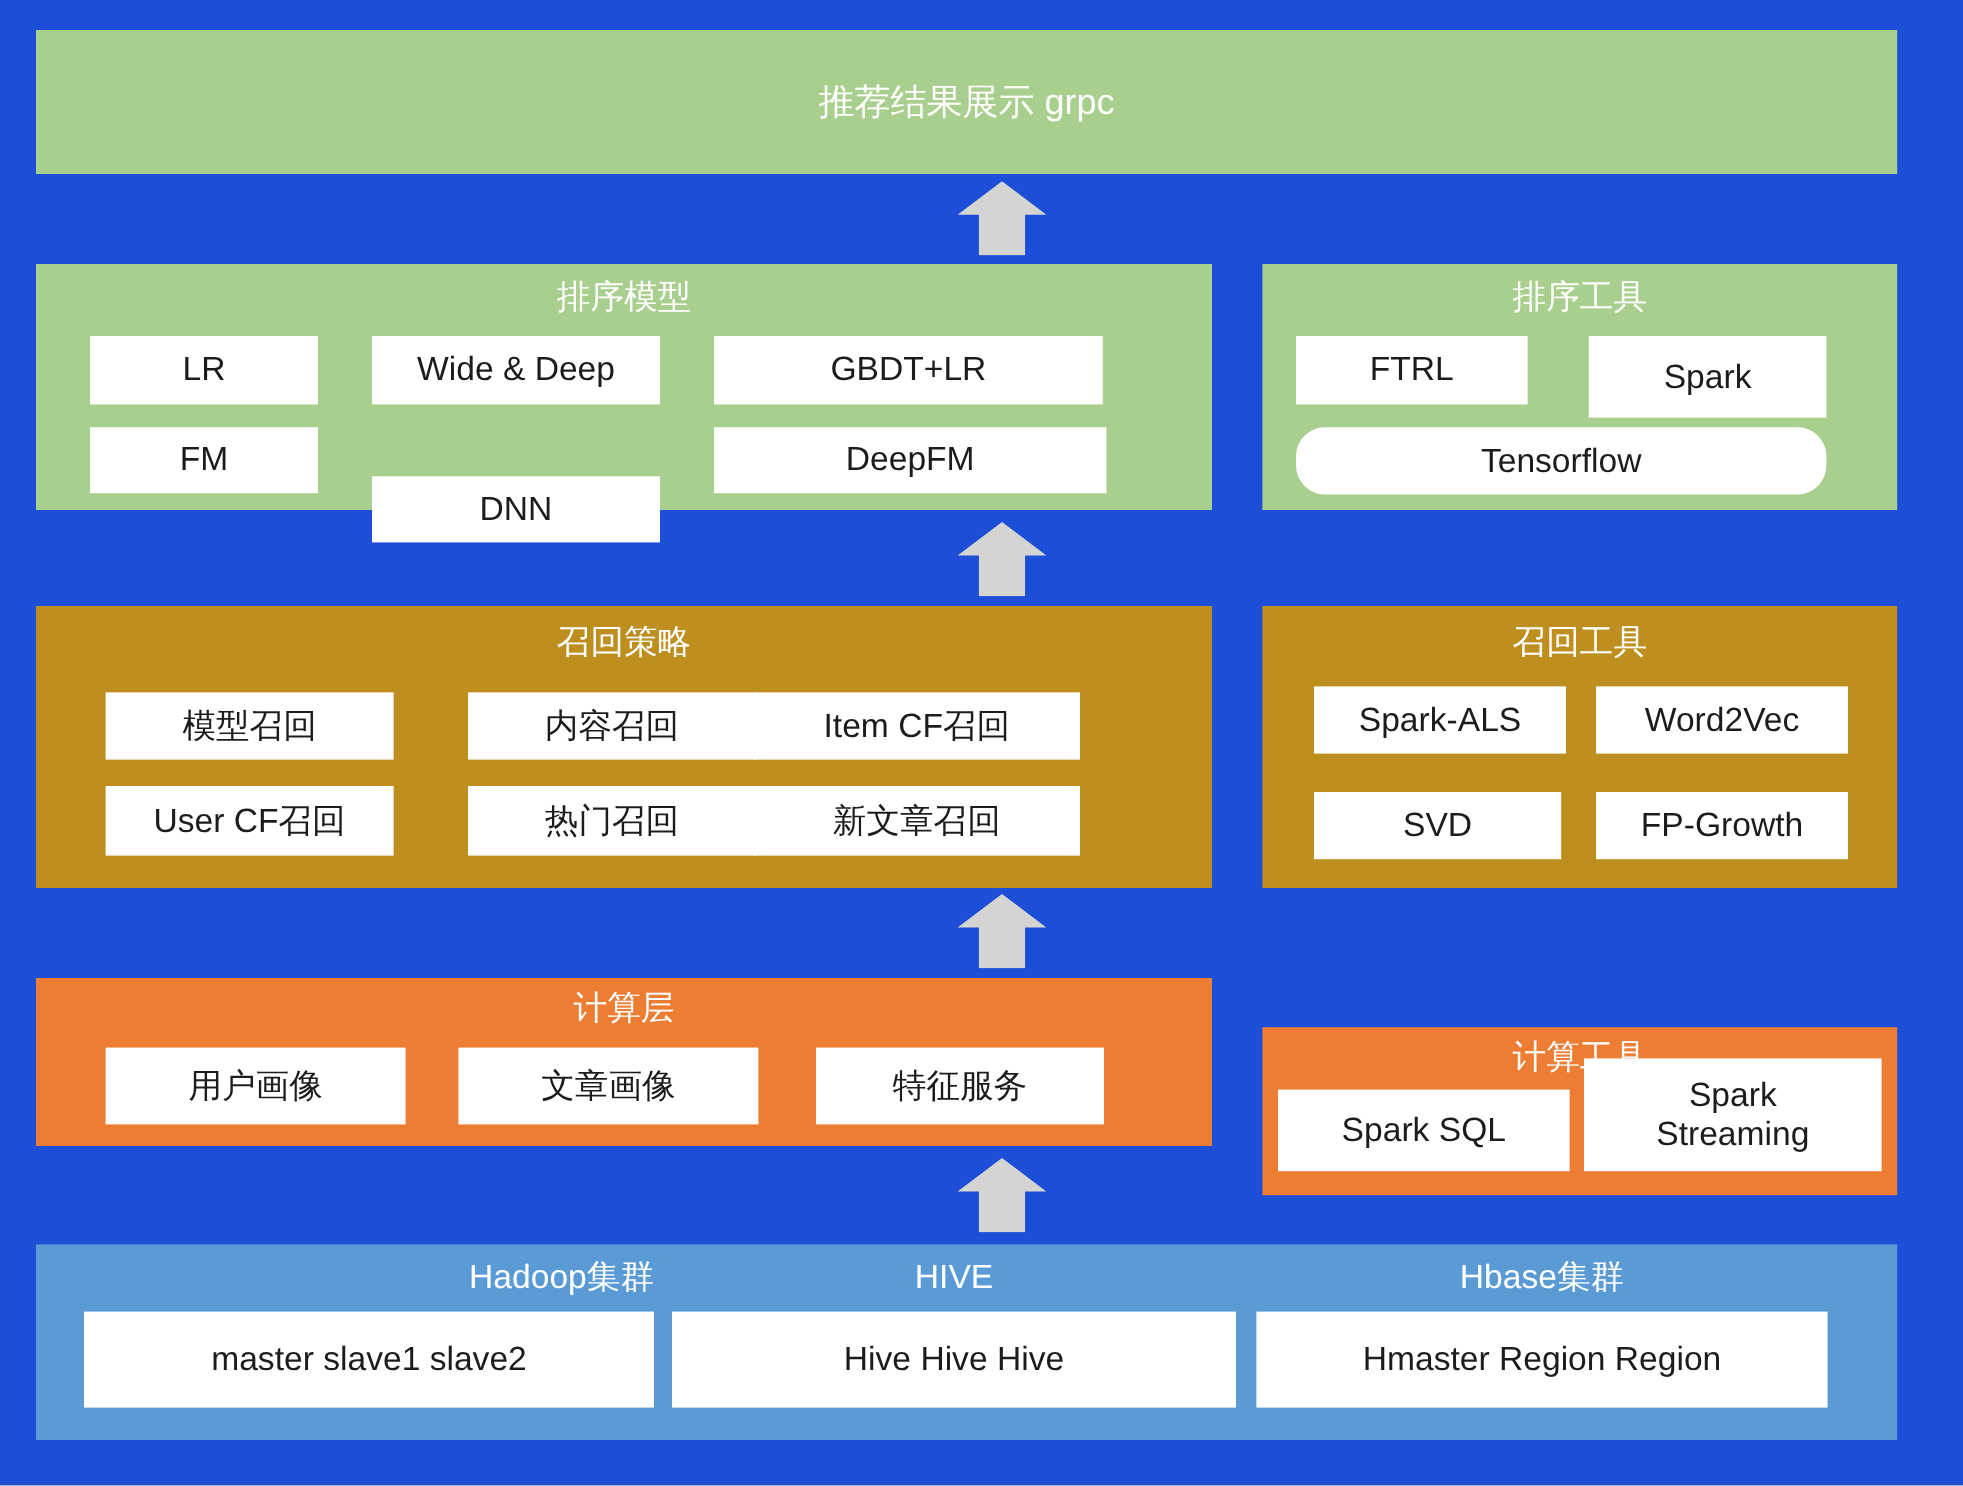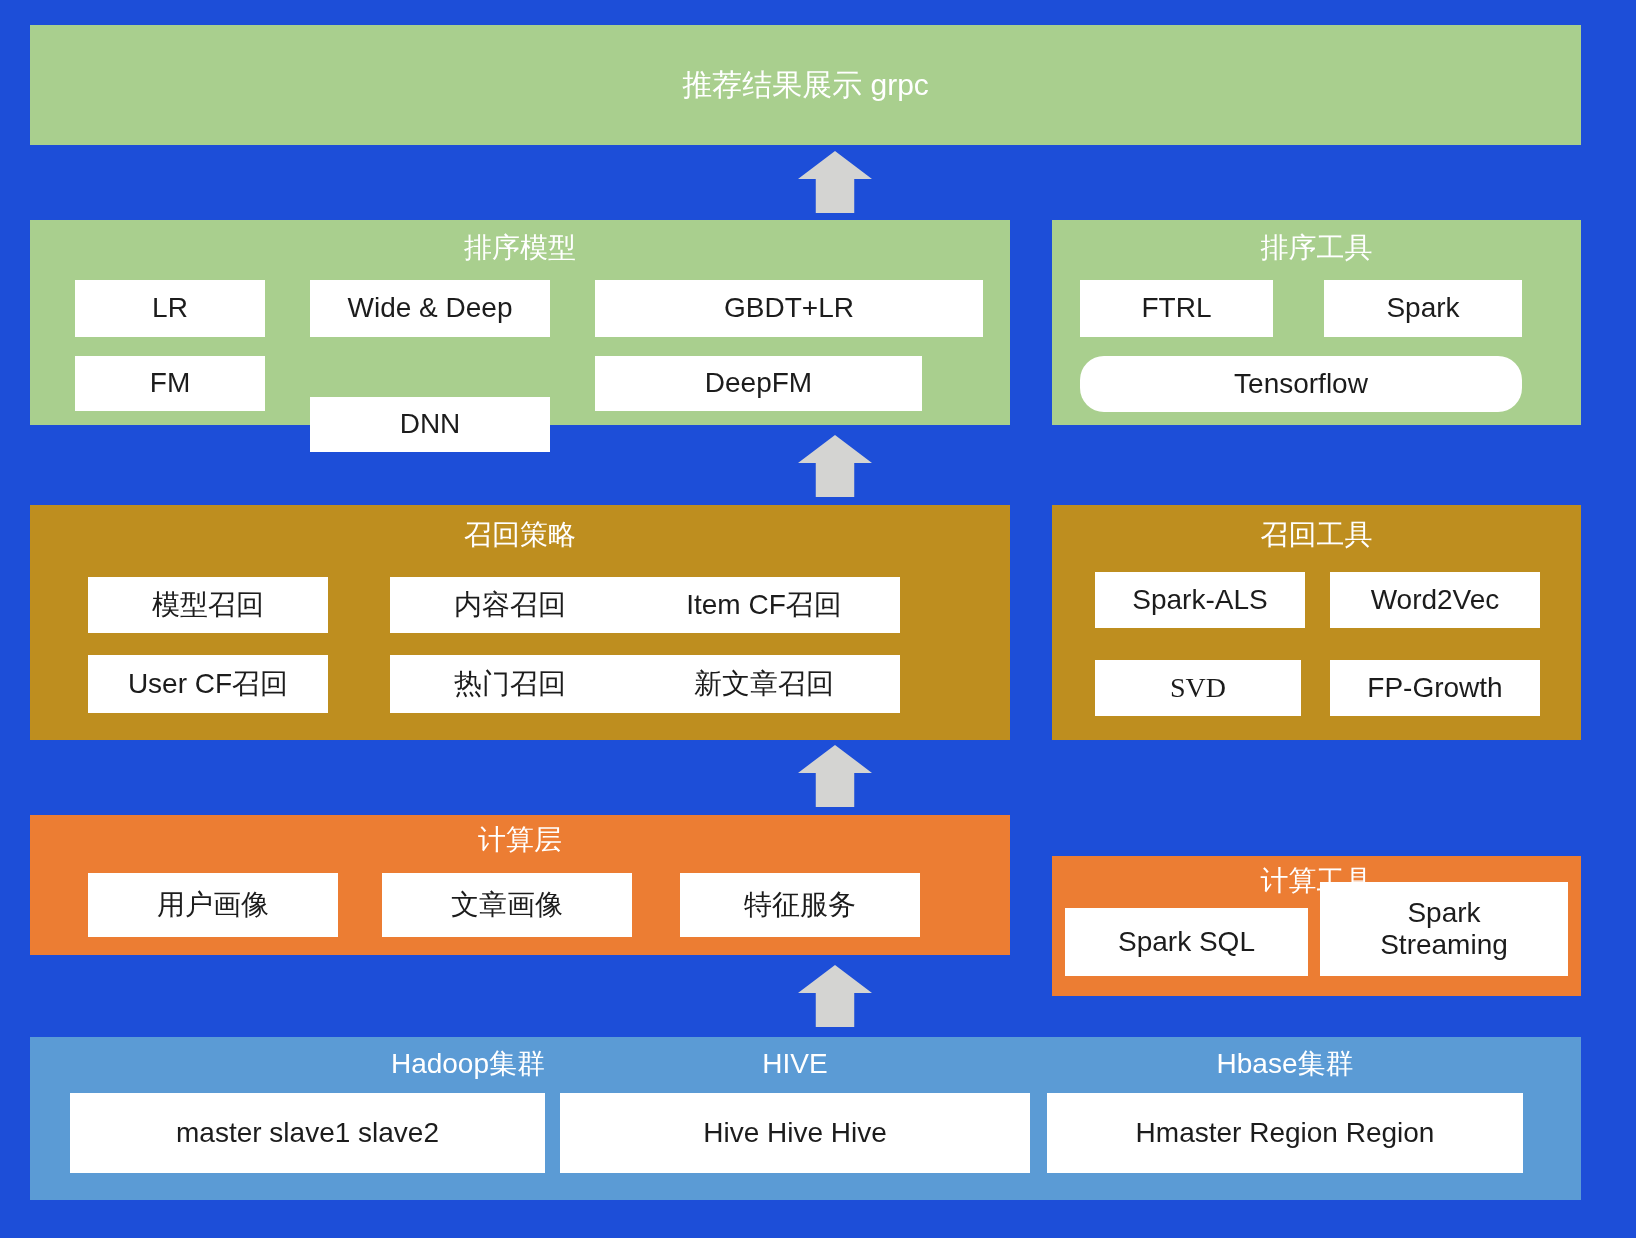--- a/index.html
+++ b/index.html
@@ -48,50 +48,50 @@
   <div class="block green top-bar" style="left:30px;top:25px;width:1551px;height:120px;">
     <span>推荐结果展示 grpc</span>
   </div>
 
   <div class="arrow-up" style="left:798px;top:151px;"></div>
 
   <div class="block green" style="left:30px;top:220px;width:980px;height:205px;">
     <div class="block-title" style="top:11px;">排序模型</div>
     <div class="wbox" style="left:45px;top:60px;width:190px;height:57px;">LR</div>
     <div class="wbox" style="left:280px;top:60px;width:240px;height:57px;">Wide &amp; Deep</div>
-    <div class="wbox" style="left:565px;top:60px;width:388px;height:57px;">GBDT+LR</div>
+    <div class="wbox" style="left:565px;top:60px;width:324px;height:57px;">GBDT+LR</div>
     <div class="wbox" style="left:45px;top:136px;width:190px;height:55px;">FM</div>
     <div class="wbox" style="left:280px;top:136px;width:240px;height:55px;margin-top:41px;">DNN</div>
     <div class="wbox" style="left:565px;top:136px;width:327px;height:55px;">DeepFM</div>
   </div>
 
   <div class="block green" style="left:1052px;top:220px;width:529px;height:205px;">
     <div class="block-title" style="top:11px;">排序工具</div>
     <div class="wbox" style="left:28px;top:60px;width:193px;height:57px;">FTRL</div>
-    <div class="wbox" style="left:272px;top:60px;width:198px;height:57px;">Spark</div>
+    <div class="wbox" style="left:272px;top:60px;width:198px;height:68px;">Spark</div>
     <div class="wbox" style="left:28px;top:136px;width:442px;height:56px;border-radius:24px;">Tensorflow</div>
   </div>
 
   <div class="arrow-up" style="left:798px;top:435px;"></div>
 
   <div class="block gold" style="left:30px;top:505px;width:980px;height:235px;">
     <div class="block-title" style="top:13px;">召回策略</div>
     <div class="wbox" style="left:58px;top:72px;width:240px;height:56px;">模型召回</div>
     <div class="wbox" style="left:360px;top:72px;width:240px;height:56px;">内容召回</div>
     <div class="wbox" style="left:598px;top:72px;width:272px;height:56px;">Item CF召回</div>
     <div class="wbox" style="left:58px;top:150px;width:240px;height:58px;">User CF召回</div>
     <div class="wbox" style="left:360px;top:150px;width:240px;height:58px;">热门召回</div>
     <div class="wbox" style="left:598px;top:150px;width:272px;height:58px;">新文章召回</div>
   </div>
 
   <div class="block gold" style="left:1052px;top:505px;width:529px;height:235px;">
     <div class="block-title" style="top:13px;">召回工具</div>
     <div class="wbox" style="left:43px;top:67px;width:210px;height:56px;">Spark-ALS</div>
     <div class="wbox" style="left:278px;top:67px;width:210px;height:56px;">Word2Vec</div>
-    <div class="wbox" style="left:43px;top:155px;width:206px;height:56px;font-family:Liberation Serif, serif;">SVD</div>
+    <div class="wbox" style="left:43px;top:155px;width:206px;height:56px;">SVD</div>
     <div class="wbox" style="left:278px;top:155px;width:210px;height:56px;">FP-Growth</div>
   </div>
 
   <div class="arrow-up" style="left:798px;top:745px;"></div>
 
   <div class="block orange" style="left:30px;top:815px;width:980px;height:140px;">
     <div class="block-title" style="top:8px;">计算层</div>
     <div class="wbox" style="left:58px;top:58px;width:250px;height:64px;">用户画像</div>
     <div class="wbox" style="left:352px;top:58px;width:250px;height:64px;">文章画像</div>
     <div class="wbox" style="left:650px;top:58px;width:240px;height:64px;">特征服务</div>

